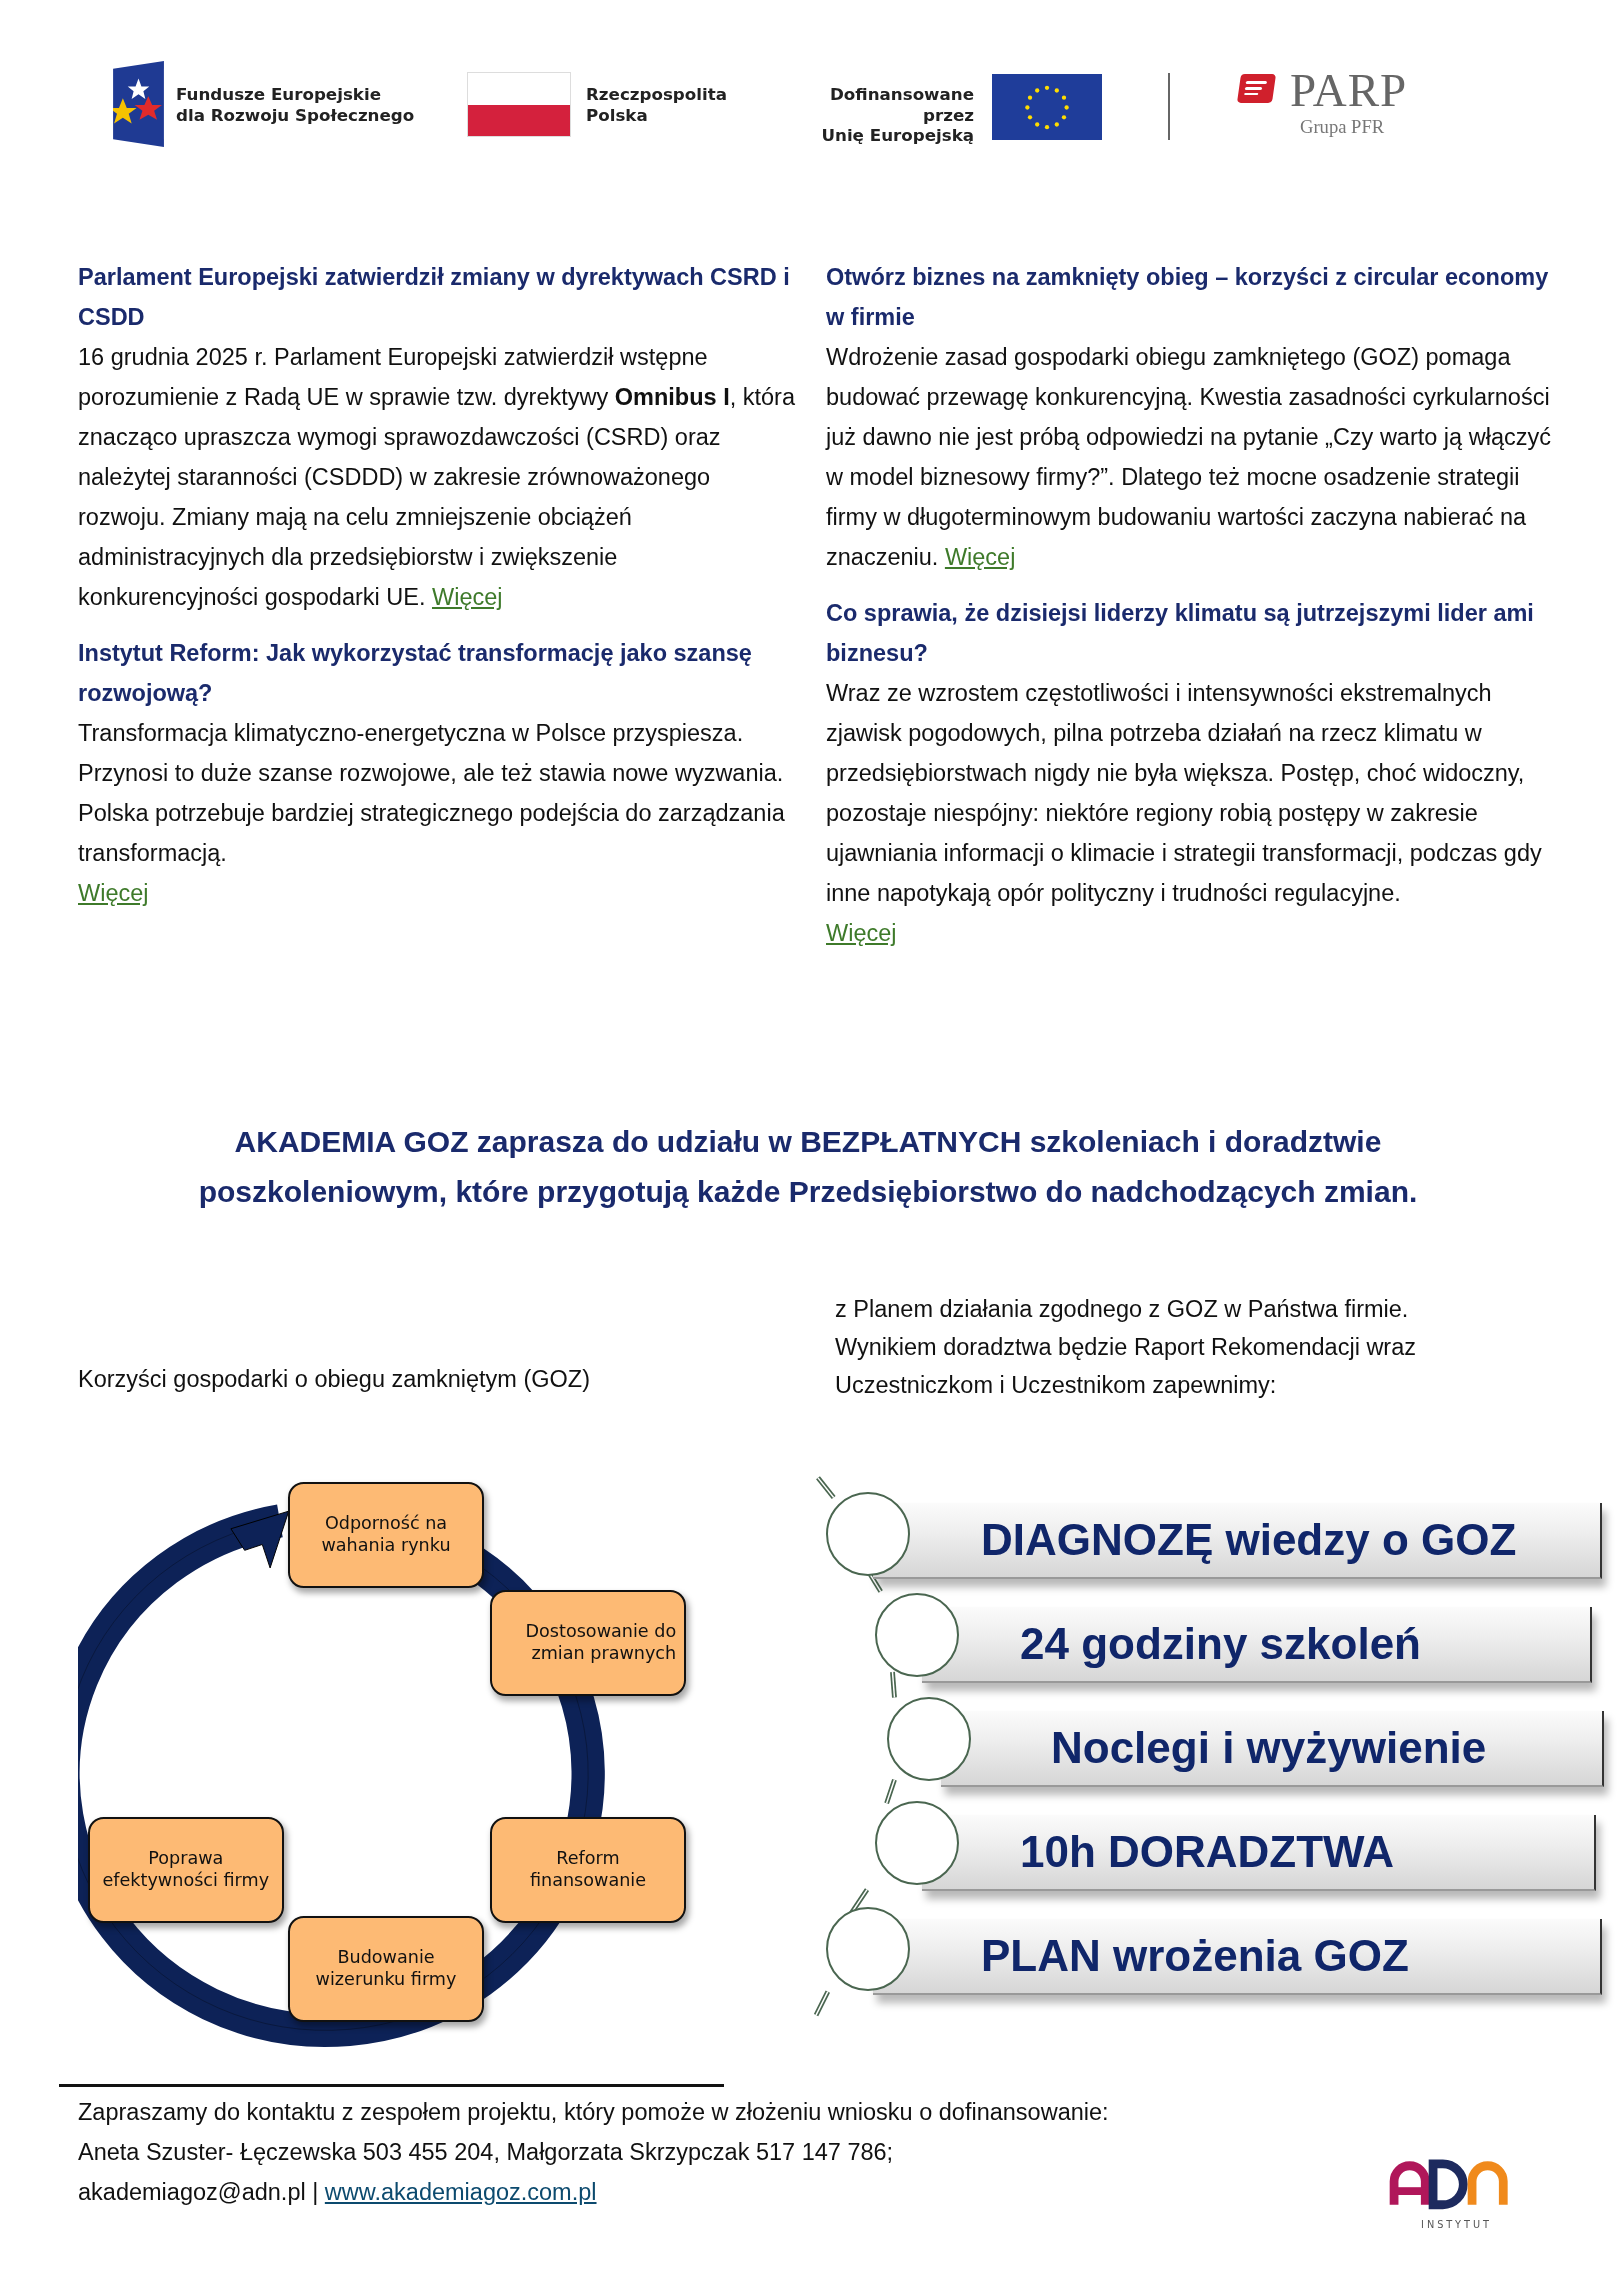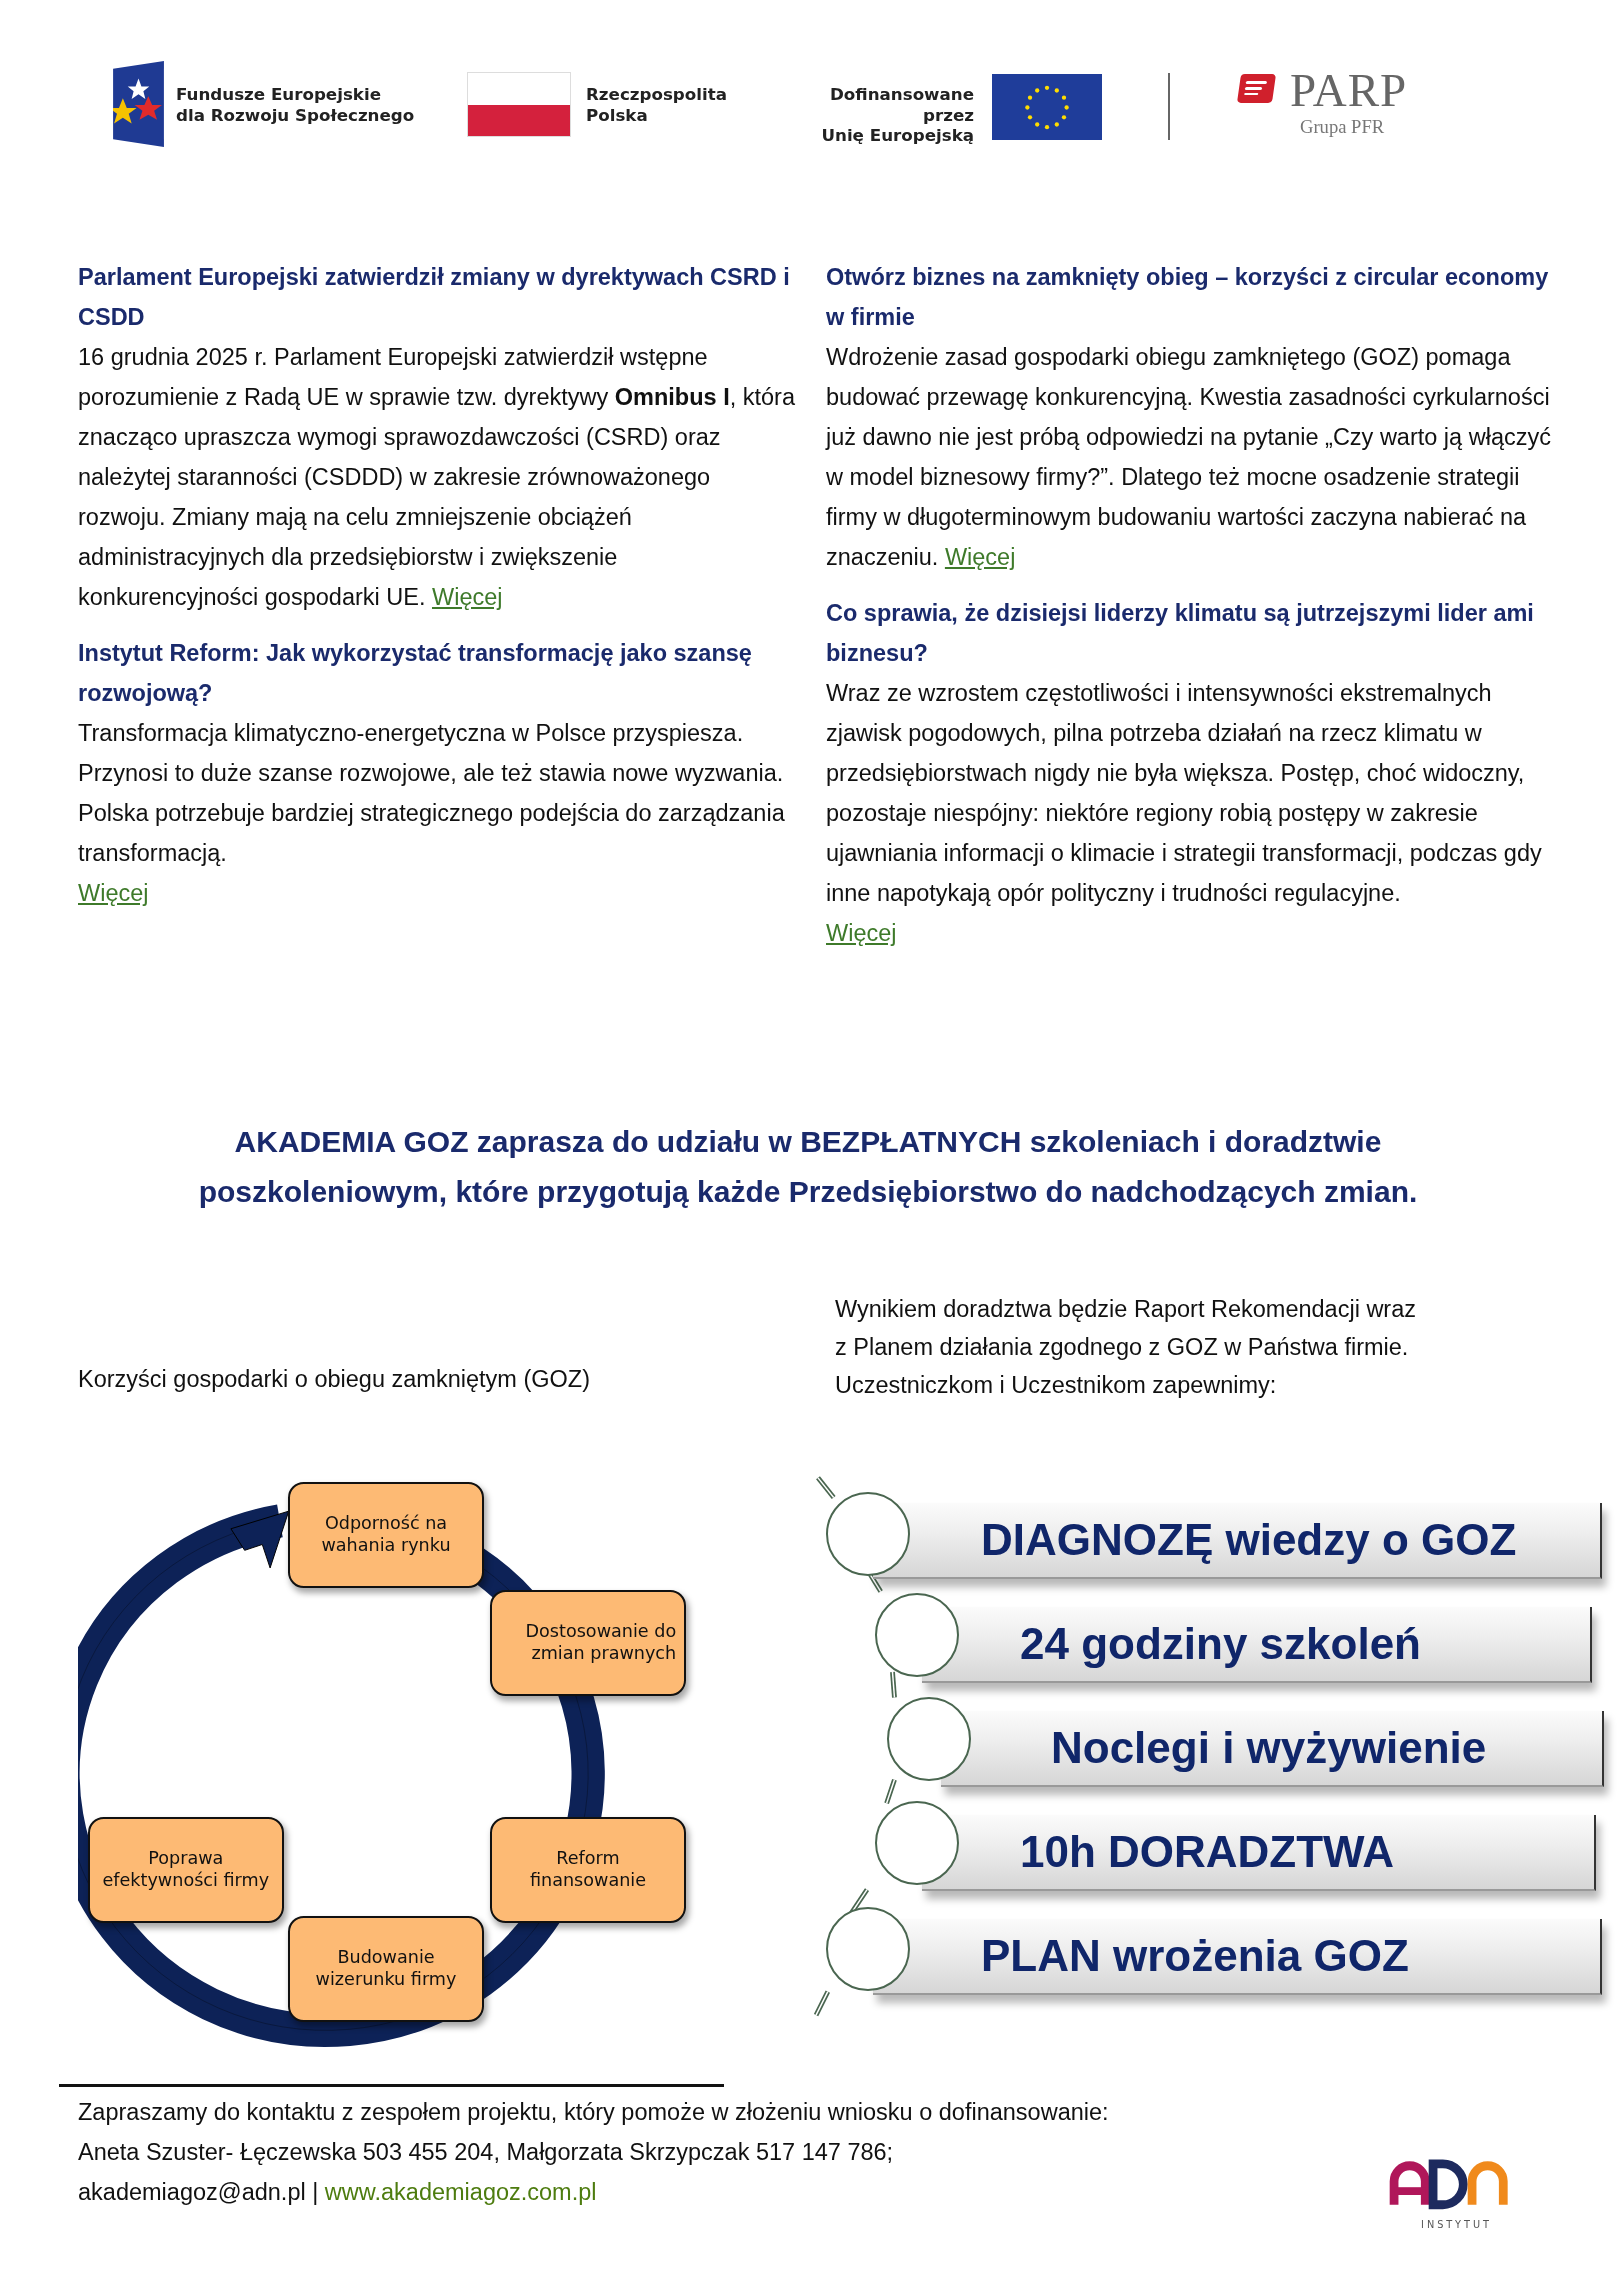--- a/index.html
+++ b/index.html
@@ -61,21 +61,21 @@
     color: #10266a; font-weight: bold; font-family: "Liberation Sans", sans-serif; font-size: 44px;
   }
   .ring {
     position: absolute; width: 84px; height: 84px; border-radius: 50%;
     border: 2.9px solid #4a6650; background: #fff; box-sizing: border-box;
   }
 
   
   .footer-rule { left: 59px; top: 2084px; width: 665px; height: 2.9px; background: #111; }
   .footer { left: 78px; top: 2092px; font-size: 23.5px; line-height: 40px; width: 1274px; }
-  .footer a { color: #4d7c0f; }
+  .footer a { color: #0c4a6e; text-decoration: underline; }
   .adn { left: 1382px; top: 2156px; width: 147px; height: 78px; }
 </style>
 </head>
 <body>
 
 <div class="abs fe-flag">
   <svg width="51" height="86" viewBox="0 0 52 88">
     <polygon points="0,8 52,0 52,88 0,80" fill="#1f3a93"></polygon>
     <polygon points="26,18 29,26 37,26 31,31 33,39 26,34 19,39 21,31 15,26 23,26" fill="#fff"></polygon>
     <polygon points="10,38 14,48 24,48 16,54 19,64 10,58 1,64 4,54 -4,48 6,48" fill="#f5c200"></polygon>
@@ -149,22 +149,22 @@
   </div>
 </div>
 
 <div class="abs invite">
   <div>AKADEMIA GOZ zaprasza do udziału w BEZPŁATNYCH szkoleniach i doradztwie</div>
   <div>poszkoleniowym, które przygotują każde Przedsiębiorstwo do nadchodzących zmian.</div>
 </div>
 
 <div class="abs lbl-left">Korzyści gospodarki o obiegu zamkniętym (GOZ)</div>
 <div class="abs lbl-right">
+  <div>z Planem działania zgodnego z GOZ w Państwa firmie.</div>
   <div>Wynikiem doradztwa będzie Raport Rekomendacji wraz</div>
-  <div>z Planem działania zgodnego z GOZ w Państwa firmie.</div>
   <div>Uczestniczkom i Uczestnikom zapewnimy:</div>
 </div>
 
 <div class="abs cycle">
   <svg class="abs" style="left:0;top:0;" width="637" height="578" viewBox="0 0 650 590">
 
     <path d="M 206 52 A 268 262 0 1 0 252 48" fill="none" stroke="#0d2257" stroke-width="34" stroke-linecap="butt"></path>
     <path d="M 206 52 A 268 262 0 1 0 252 48" fill="none" stroke="#000" stroke-width="1" opacity="0.3"></path>
 
     <polygon points="156,60 215,42 196,100 188,76 170,82" fill="#0d2257" stroke="#000" stroke-width="1"></polygon>

